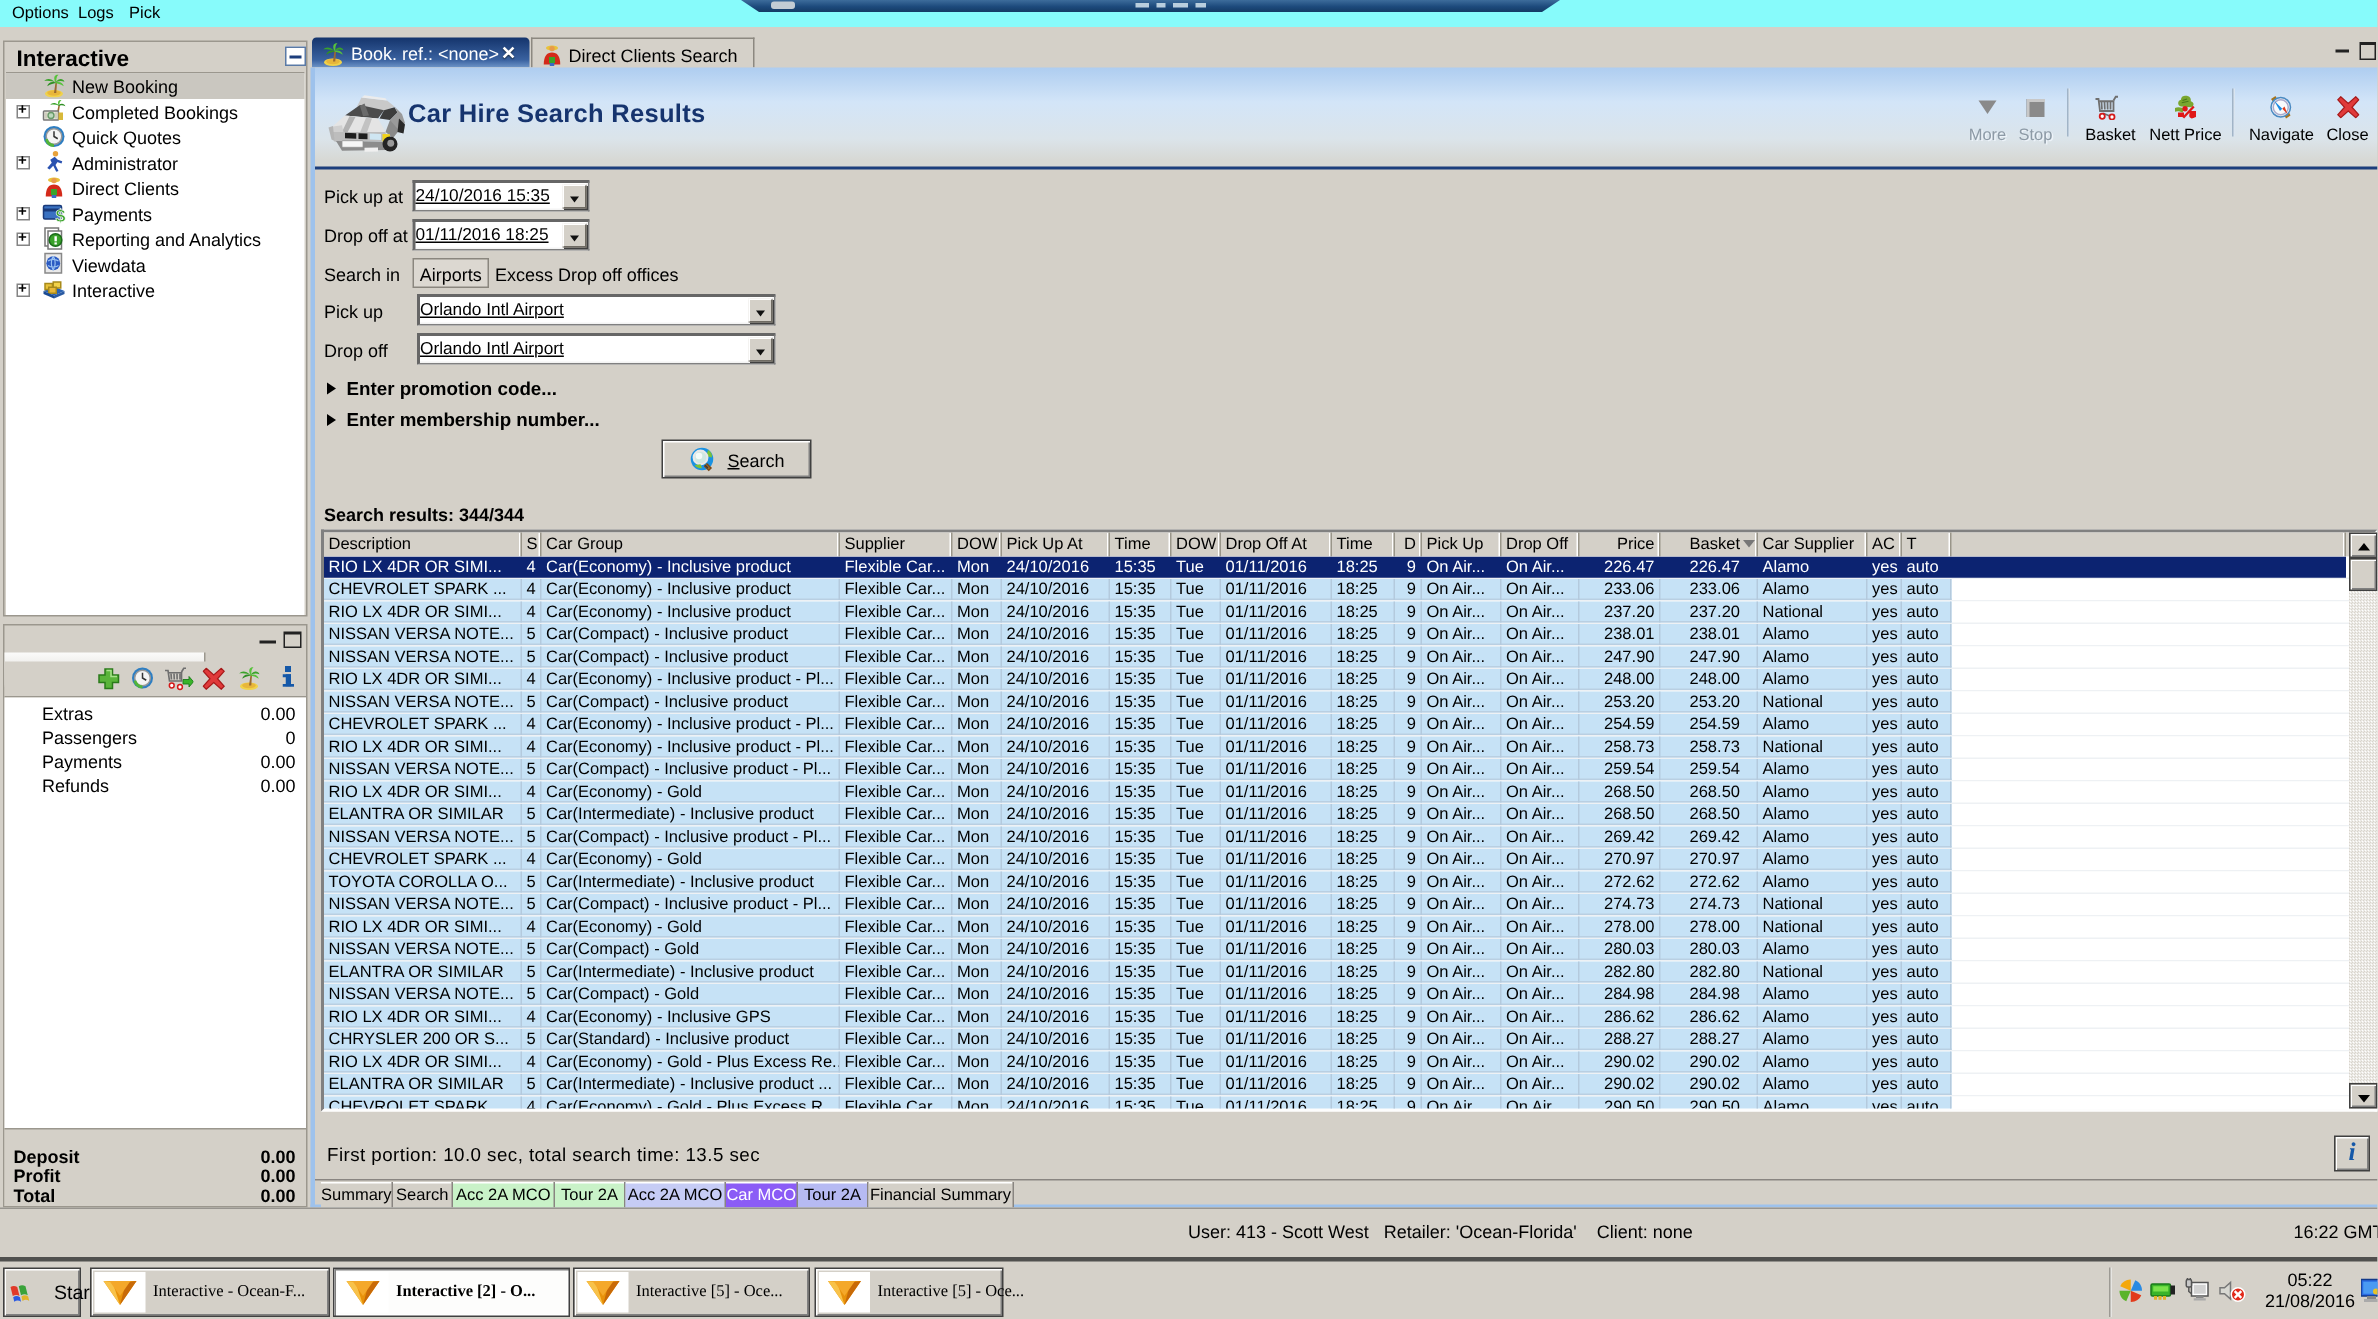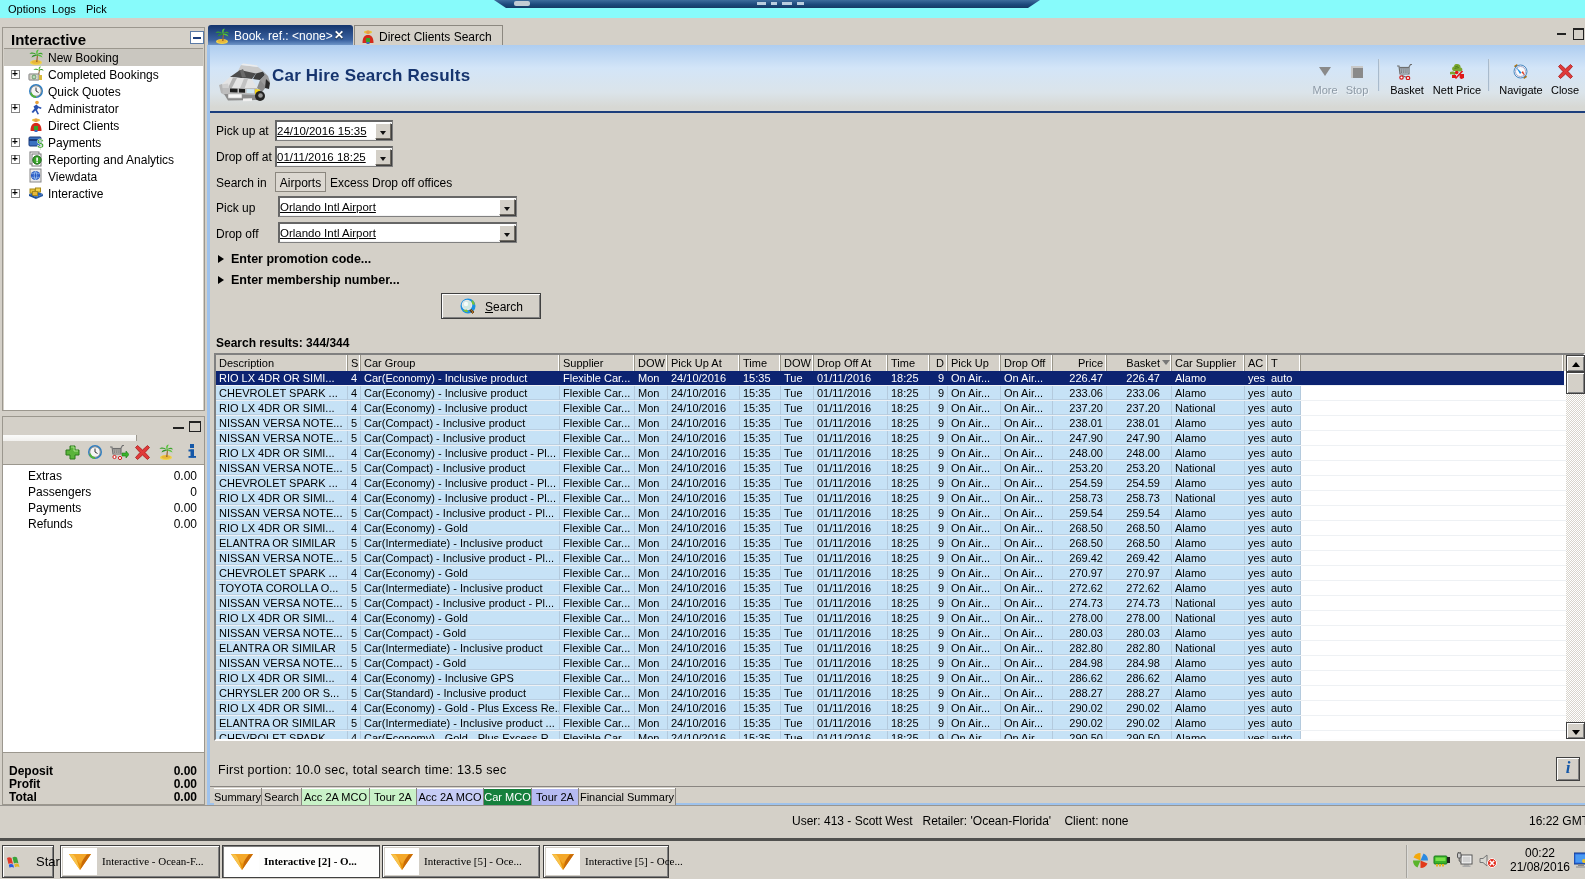--- a/index.html
+++ b/index.html
@@ -1015,21 +1015,21 @@
         </div>
 </div>
       <div class="abs" id="portion">First portion: 10.0 sec, total search time: 13.5 sec</div>
       <div class="abs" id="infobtn">i</div>
       <div class="abs" id="btabs">
         <div class="btab" style="left:4px;width:48px;background:#d4d0c8;color:#000">Summary</div>
         <div class="btab" style="left:52px;width:40px;background:#d4d0c8;color:#000">Search</div>
         <div class="btab" style="left:92px;width:68px;background:#c9f2c8;color:#000">Acc 2A MCO</div>
         <div class="btab" style="left:160px;width:47px;background:#c9f2c8;color:#000">Tour 2A</div>
         <div class="btab" style="left:207px;width:67px;background:#c6ccf5;color:#000">Acc 2A MCO</div>
-        <div class="btab" style="left:274px;width:48px;background:#15803d;color:#fff">Car MCO</div>
+        <div class="btab" style="left:274px;width:48px;background:#8b5cf6;color:#fff">Car MCO</div>
         <div class="btab" style="left:322px;width:47px;background:#b6baf2;color:#000">Tour 2A</div>
         <div class="btab" style="left:369px;width:97px;background:#d4d0c8;color:#000">Financial Summary</div>
       </div>
     </div>
   </div>
 <div class="abs" id="statusbar">
 <span class="u">User: 413 - Scott West&nbsp;&nbsp;&nbsp;Retailer: 'Ocean-Florida'&nbsp;&nbsp;&nbsp;&nbsp;Client: none</span>
 <span class="t">16:22 GMT</span>
 </div>
 <div class="abs" id="taskbar">
@@ -1108,21 +1108,21 @@
         <rect x="6.5" y="13.5" width="8" height="1.5" fill="#aaa"></rect>
         <rect x="1.5" y="1" width="3.5" height="5" rx="1" fill="#c8c8c8" stroke="#555"></rect>
         <path d="M2.3 1 L2.3 -0.5 M4.2 1 L4.2 -0.5" stroke="#555"></path>
         <path d="M3.2 6 L3.2 9 L5 10.5" stroke="#555" fill="none"></path>
       </svg></span>
     <span class="tray" style="left:1479px;top:12px"><svg width="19" height="16" viewBox="0 0 19 16">
         <path d="M1 5.5 L4 5.5 L8 2 L8 13 L4 9.5 L1 9.5 Z" fill="#d8d8d2" stroke="#777"></path>
         <circle cx="13" cy="10" r="4.5" fill="#e22a1a" stroke="#fff"></circle>
         <path d="M10.8 7.8 L15.2 12.2 M15.2 7.8 L10.8 12.2" stroke="#fff" stroke-width="1.6"></path>
       </svg></span>
-    <div id="clock1">00:22</div>
+    <div id="clock1">05:22</div>
     <div id="clock2">21/08/2016</div>
     <span class="tray" style="left:1574px"><svg width="14" height="16" viewBox="0 0 14 16">
         <rect x="0" y="1" width="14" height="11" fill="#2a6ae2" stroke="#123a8a"></rect>
         <rect x="1.5" y="2.5" width="11" height="8" fill="#4a9af2"></rect>
         <rect x="4" y="12" width="6" height="2" fill="#888"></rect>
         <rect x="2" y="14" width="10" height="2" fill="#aaa"></rect>
         <circle cx="10" cy="9" r="2" fill="#e8c22a"></circle>
       </svg></span>
   </div>
 </body></html>

